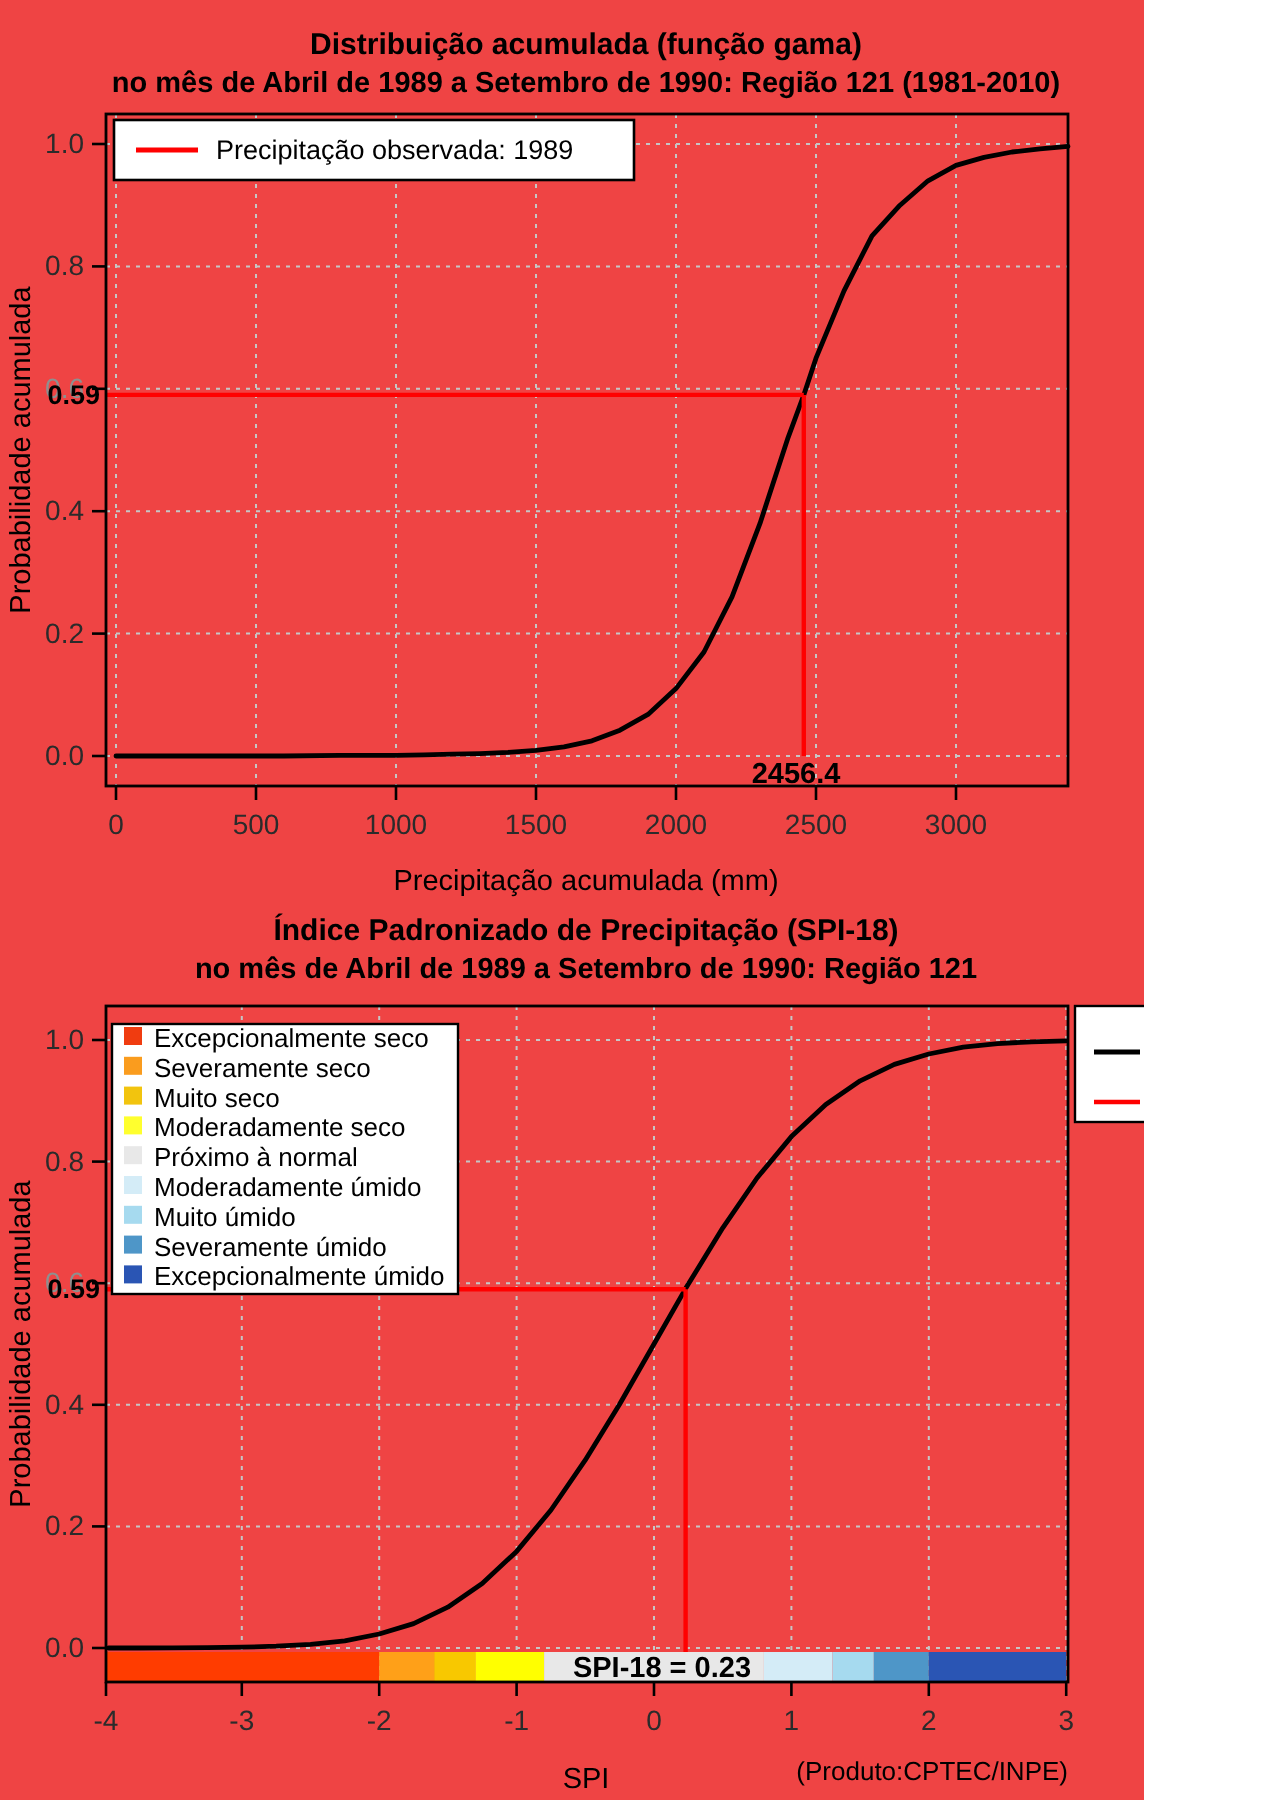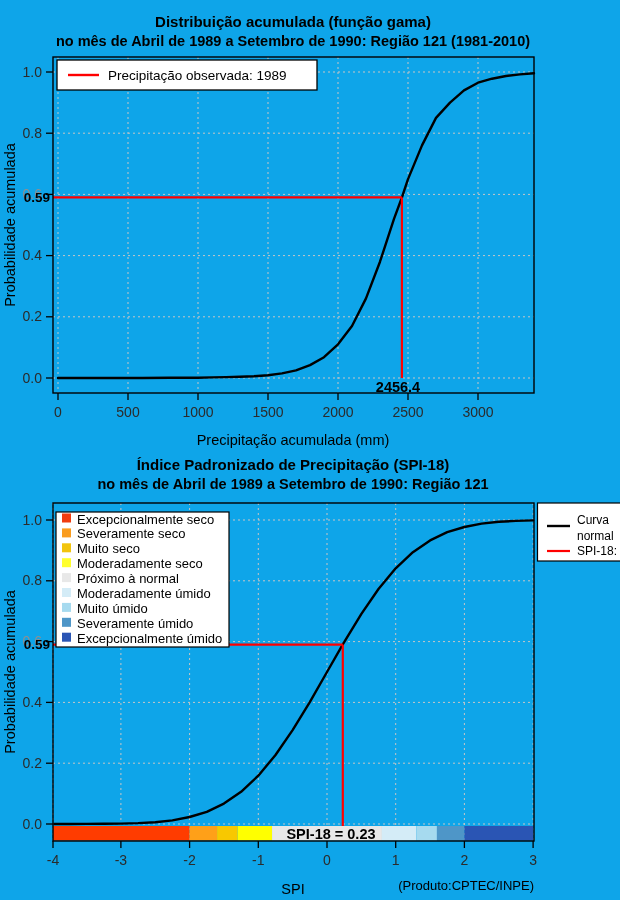--- a/index.html
+++ b/index.html
@@ -1,16 +1,16 @@
 <!DOCTYPE html>
 <html><head>
 <meta charset="utf-8">
 <style>
   html,body{margin:0;padding:0;background:#ffffff;}
-  #stage{position:relative;width:620px;height:900px;background:#0ea5e9;overflow:hidden;
+  #stage{position:relative;width:572px;height:900px;background:#ef4444;overflow:hidden;
          font-family:"Liberation Sans", sans-serif;}
   svg{position:absolute;left:0;top:0;}
   text{fill:#000;}
   .title{font-size:15px;font-weight:bold;}
   .subtitle{font-size:14.5px;font-weight:bold;}
   .ticklab{font-size:14px;fill:#2b2b2b;}
   .axislab{font-size:14.5px;fill:#000;}
   .legendlab{font-size:13.5px;}
   .catlab{font-size:13px;}
   .rlegendlab{font-size:12px;}

